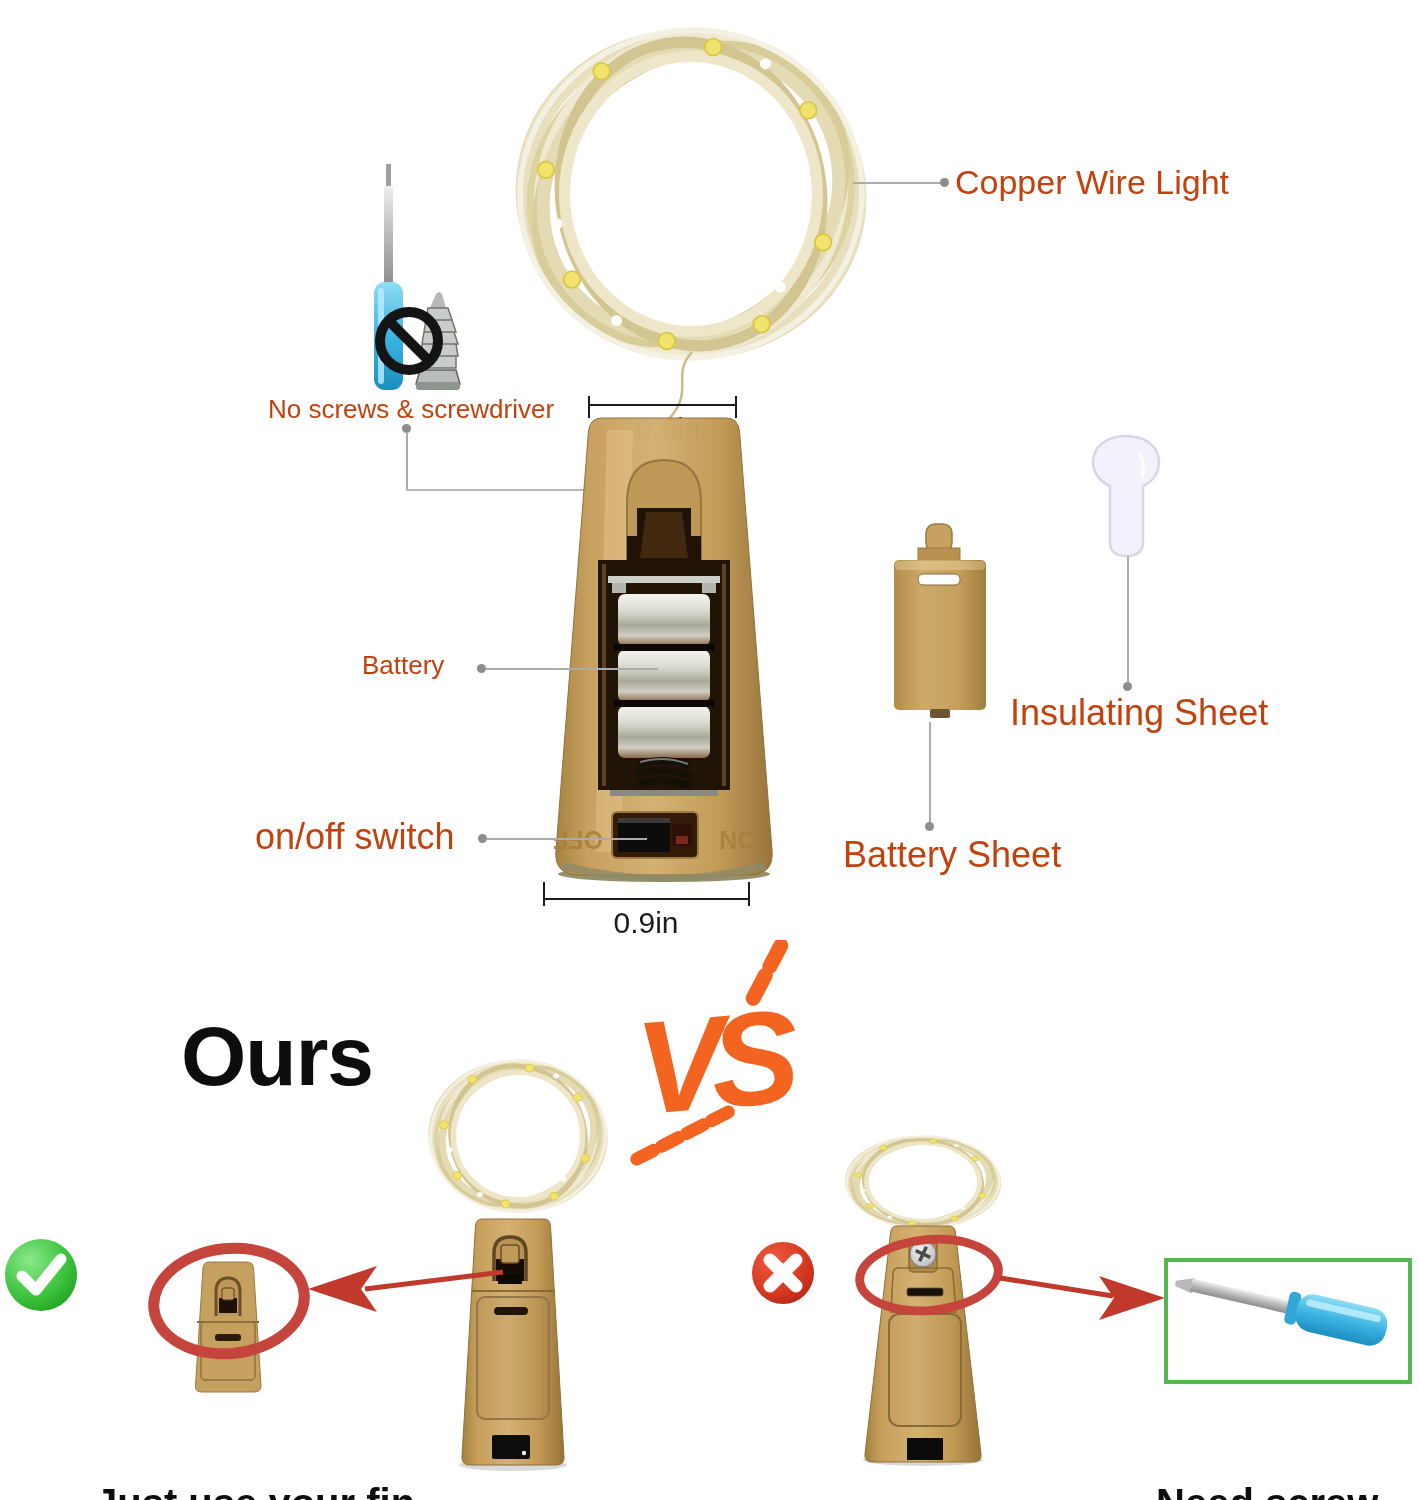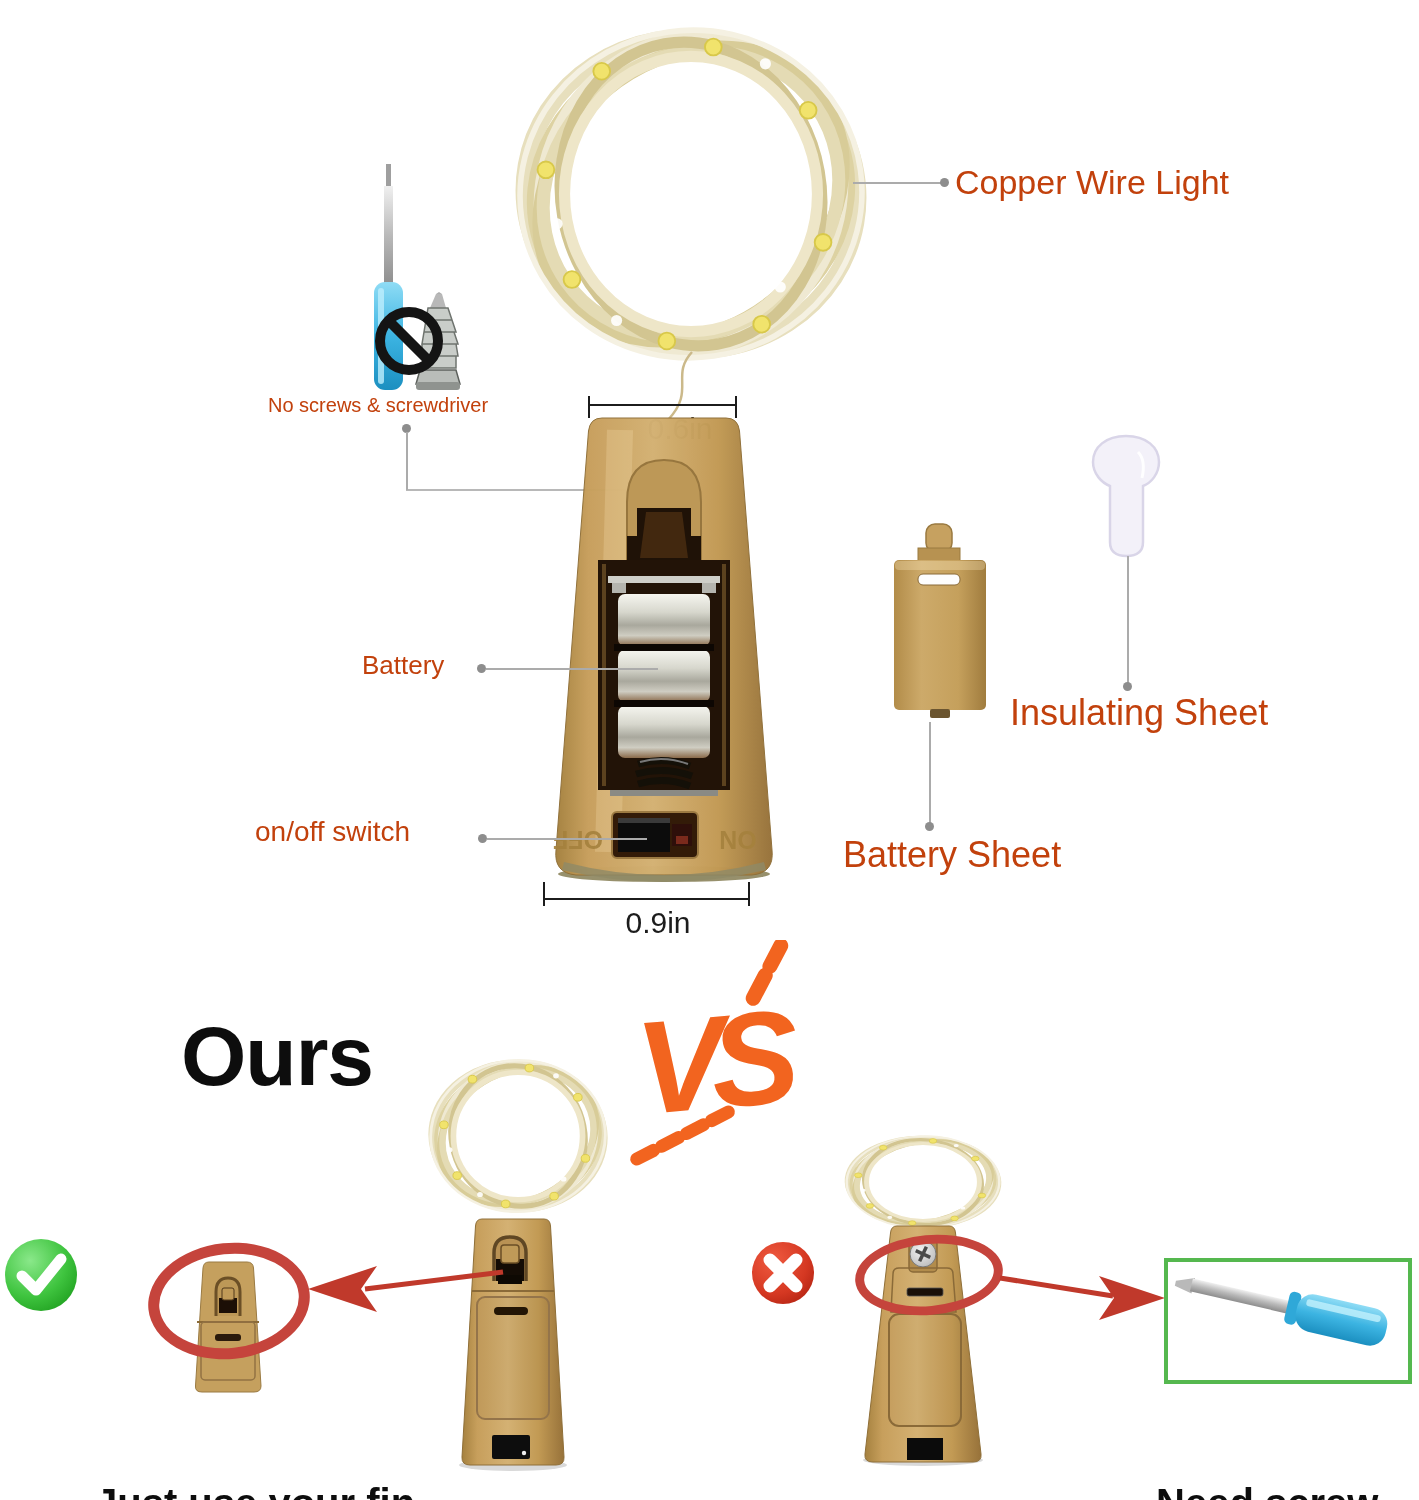--- a/index.html
+++ b/index.html
@@ -1,20 +1,20 @@
 <!DOCTYPE html>
 <html><head>
 <meta charset="utf-8">
 <style>
   html,body{margin:0;padding:0;background:#ffffff;}
   #stage{position:relative;width:1419px;height:1500px;background:#fff;overflow:hidden;
          font-family:"Liberation Sans", sans-serif;}
   .abs{position:absolute;}
   .glabel{color:#c2410c;white-space:nowrap;}
-  .dimtext{color:#1c1c1c;white-space:nowrap;font-size:30px;margin-left:12px;}
+  .dimtext{color:#1c1c1c;white-space:nowrap;font-size:30px;}
   .leader{position:absolute;background:#ababab;}
   .leader.v{width:2px;}
   .leader.h{height:2px;}
   .ldot{position:absolute;width:9px;height:9px;border-radius:50%;background:#8d8d8d;}
   .dimline{position:absolute;background:#1c1c1c;}
   .dimline.h{height:2px;}
   .dimline.t{width:2px;}
   .title{font-weight:bold;color:#0d0d0d;font-size:84px;letter-spacing:-1px;white-space:nowrap;}
   .caption{font-weight:bold;color:#0d0d0d;font-size:40px;line-height:1.08;white-space:pre;}
   .redellipse{position:absolute;border-radius:50%;box-sizing:border-box;}
@@ -125,21 +125,21 @@
     <polygon points="22,2 28,2 25,0" fill="#aeaeae"></polygon>
     <path d="M22 2 L28 2 L32 16 L16 16 Z" fill="#b8b8b8"></path>
     <path d="M14 16 L34 16 L38 28 L12 28 Z M12 28 L38 28 L42 40 L10 40 Z M10 40 L40 40 L44 52 L8 52 Z M8 52 L42 52 L44 64 L8 64 Z M8 64 L42 64 L42 76 L10 76 Z" fill="#c9cdc9" stroke="#6f746f" stroke-width="1.5"></path>
     <path d="M6 78 L42 78 L46 92 L2 92 Z" fill="#b9bdb9" stroke="#5d615d" stroke-width="1.5"></path>
     <rect x="2" y="90" width="44" height="8" rx="3" fill="#8f938f"></rect>
   </svg>
   <svg class="abs" style="left:374px;top:306px" width="70" height="70" viewBox="0 0 70 70">
     <circle cx="35" cy="35" r="29" fill="none" stroke="#141414" stroke-width="10"></circle>
     <line x1="15" y1="15" x2="55" y2="55" stroke="#141414" stroke-width="10"></line>
   </svg>
-  <div class="abs glabel" style="left:268px;top:394px;font-size:20px">No screws &amp; screwdriver</div>
+  <div class="abs glabel" style="left:268px;top:394px;font-size:26px">No screws &amp; screwdriver</div>
   <div class="ldot" style="left:402px;top:424px"></div>
   <div class="leader v abs" style="left:406px;top:432px;height:58px"></div>
   <div class="leader h abs" style="left:406px;top:489px;width:252px;opacity:.85"></div>
 
   <div class="dimline h" style="left:588px;top:404px;width:149px"></div>
   <div class="dimline t" style="left:588px;top:396px;height:22px"></div>
   <div class="dimline t" style="left:735px;top:396px;height:22px"></div>
   <div class="abs dimtext" style="left:628px;top:412px;width:80px;text-align:center">0.6in</div>
 
   <svg class="abs" style="left:548px;top:412px" width="232" height="492" viewBox="0 0 232 492">
@@ -175,21 +175,21 @@
     <rect x="124" y="412" width="20" height="22" fill="#2e0f0a"></rect>
     <rect x="128" y="424" width="12" height="8" fill="#7a2a1c"></rect>
     <text x="30" y="437" transform="rotate(180 30 428)" text-anchor="middle" font-size="25" font-weight="bold" fill="#a5813d" opacity="0.9">OFF</text>
     <text x="190" y="437" transform="rotate(180 190 428)" text-anchor="middle" font-size="25" font-weight="bold" fill="#a5813d" opacity="0.9">ON</text>
   </svg>
 
   <div class="abs glabel" style="left:362px;top:650px;font-size:26px">Battery</div>
   <div class="ldot" style="left:477px;top:664px"></div>
   <div class="leader h abs" style="left:486px;top:668px;width:172px"></div>
 
-  <div class="abs glabel" style="left:255px;top:816px;font-size:28px">on/off switch</div>
+  <div class="abs glabel" style="left:255px;top:816px;font-size:36px">on/off switch</div>
   <div class="ldot" style="left:478px;top:834px"></div>
   <div class="leader h abs" style="left:487px;top:838px;width:160px"></div>
 
   <div class="dimline h" style="left:543px;top:898px;width:207px"></div>
   <div class="dimline t" style="left:543px;top:882px;height:24px"></div>
   <div class="dimline t" style="left:748px;top:882px;height:24px"></div>
   <div class="abs dimtext" style="left:606px;top:906px;width:80px;text-align:center">0.9in</div>
 
   <svg class="abs" style="left:888px;top:518px" width="104" height="204" viewBox="0 0 104 204">
     <rect x="38" y="6" width="26" height="28" rx="9" fill="#c6a160" stroke="#9a7a40" stroke-width="1.5"></rect>

